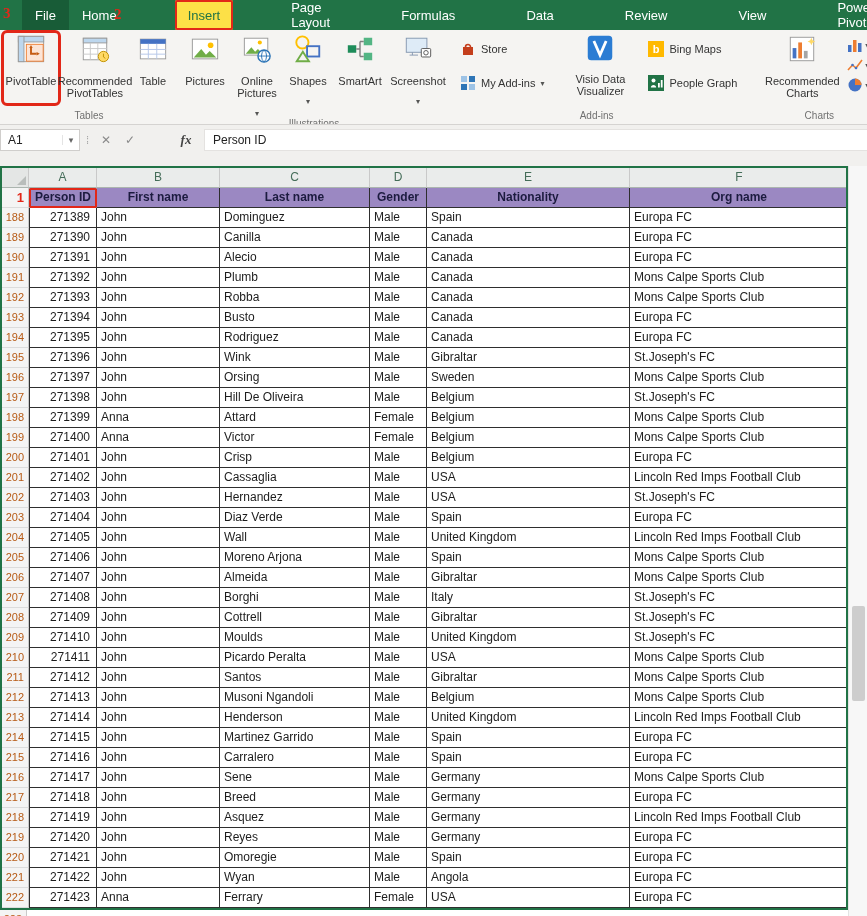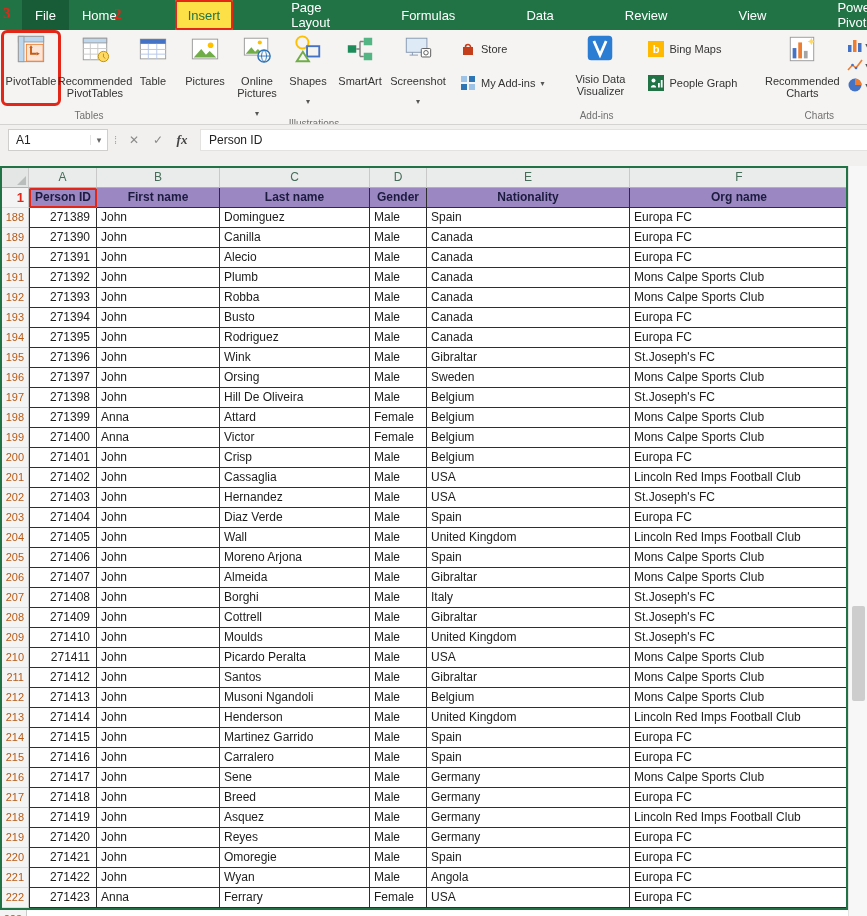--- a/index.html
+++ b/index.html
@@ -33,26 +33,26 @@
   .smallbtn { display:flex; align-items:center; gap:5px; height:20px; font-size:11px; color:#333; white-space:nowrap; cursor:default; }
   .smallstack { display:flex; flex-direction:column; gap:4px; padding-top:6px; margin-left:12px; }
   .schart { display:flex; align-items:center; gap:2px; }
   .w66 { width:66px; }
   .w50 { width:50px; } .w54 { width:54px; } .w48 { width:48px; } .w56 { width:56px; } .w60 { width:60px; } .w64 { width:64px; }
   .pad-l { padding-left:26px; }
 
   
   .fstrip { height:41px; background:#F1F0EE; }
   .fbar { height:27px; padding-top:3px; display:flex; align-items:center; }
-  .namebox { width:100px; height:22px; margin-left:8px; background:#fff; border:1px solid #D0CECC; display:flex; align-items:center; }
+  .namebox { width:80px; height:22px; margin-left:0; background:#fff; border:1px solid #D0CECC; display:flex; align-items:center; }
   .nb-text { flex:1; padding-left:7px; font-size:12px; color:#222; }
   .nb-arrow { width:17px; text-align:center; color:#666; font-size:9px; border-left:1px solid #E4E4E4; cursor:default; }
   .fdots { width:14px; text-align:center; color:#A9A9A9; font-size:11px; letter-spacing:-1px; }
   .fbtn { width:24px; text-align:center; font-size:12px; color:#8A8A8A; cursor:default; }
-  .fbtn.fx { font-family:"Liberation Serif", serif; font-style:italic; font-weight:bold; color:#444; font-size:13px; }
+  .fbtn.fx { font-family:"Liberation Serif", serif; font-style:italic; font-weight:bold; color:#444; font-size:13px;margin-left:32px; }
   .ffield { flex:1; height:22px; margin-left:6px; background:#fff; border:1px solid #E4E2E0; border-right:none;
             display:flex; align-items:center; font-size:12px; color:#222; padding-left:8px; }
 
   
   .gridbox { position:absolute; top:166px; left:0; width:848px; height:744px; border:2px solid #217346;
              background:#fff; overflow:hidden; }
   .grow { display:flex; height:20px; }
   .cell { flex:none; overflow:hidden; white-space:nowrap; }
   .gut { width:27px; background:#F4F4F4; border-right:1px solid #C9C9C9; border-bottom:1px solid #DCDCDC;
          font-size:11px; color:#B75A15; text-align:right; padding-right:4px; line-height:19px; }

